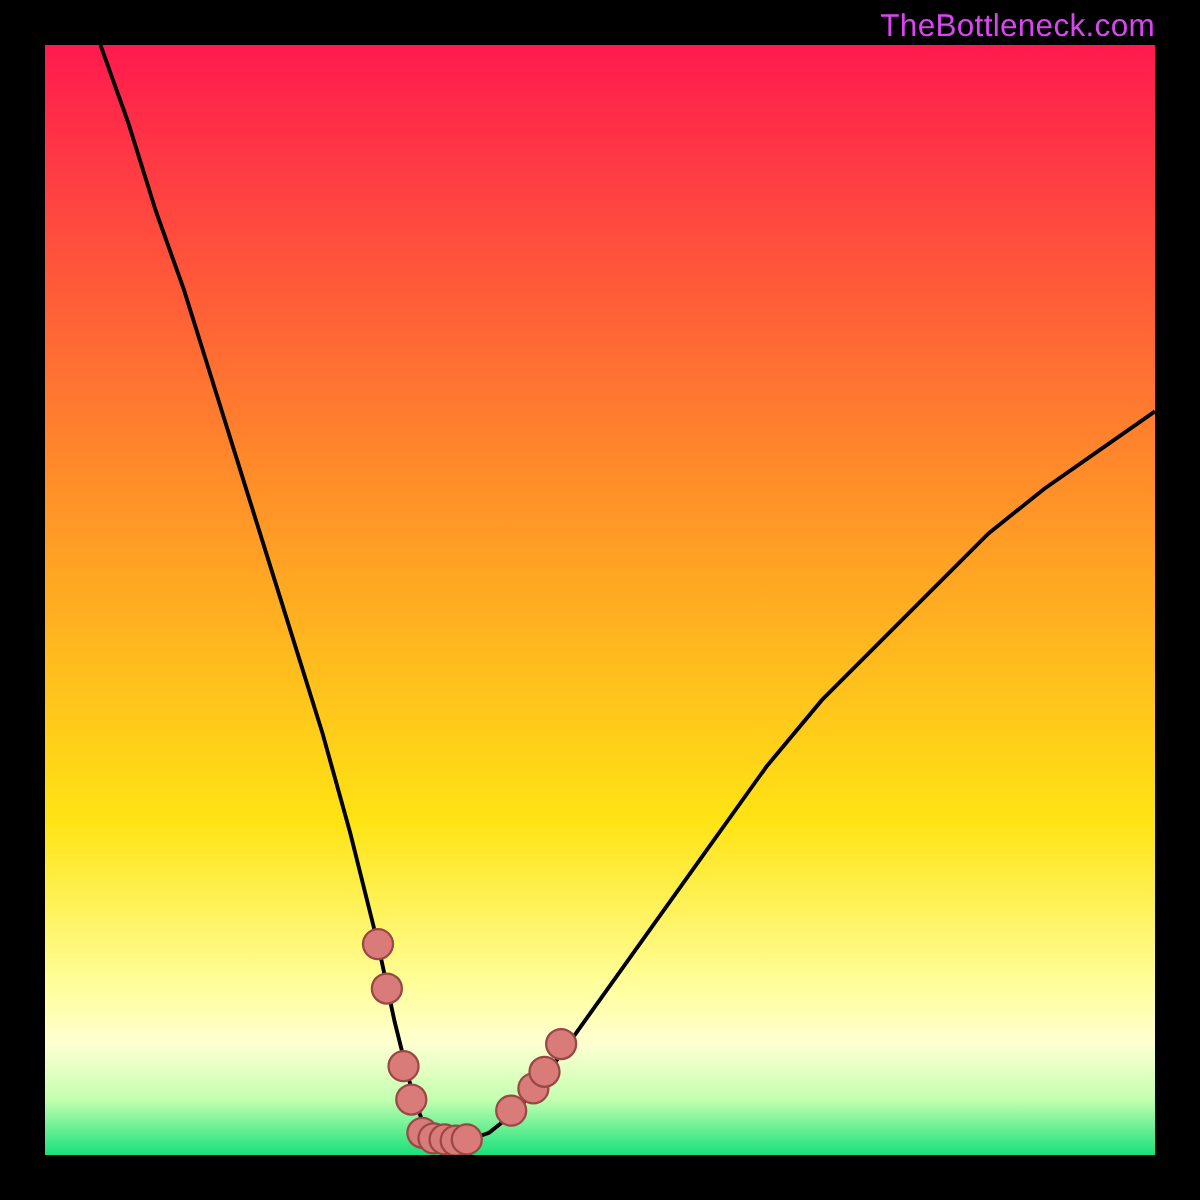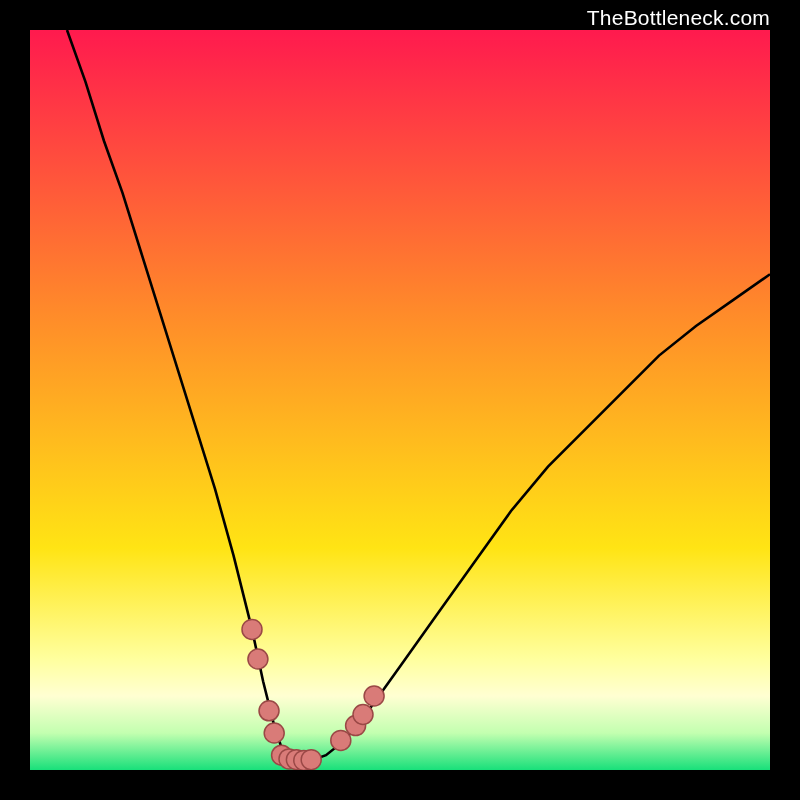--- a/index.html
+++ b/index.html
@@ -30,21 +30,21 @@
     left: 0;
     top: 0;
     width: 100%;
     height: 100%;
   }
   .watermark {
     position: absolute;
     right: 30px;
     top: 6px;
     font-size: 21px;
-    color: #ffffff;
+    color: #d946ef;
     font-weight: 500;
     letter-spacing: 0.2px;
   }
   svg.curve {
     position: absolute;
     left: 0;
     top: 0;
     width: 100%;
     height: 100%;
   }

